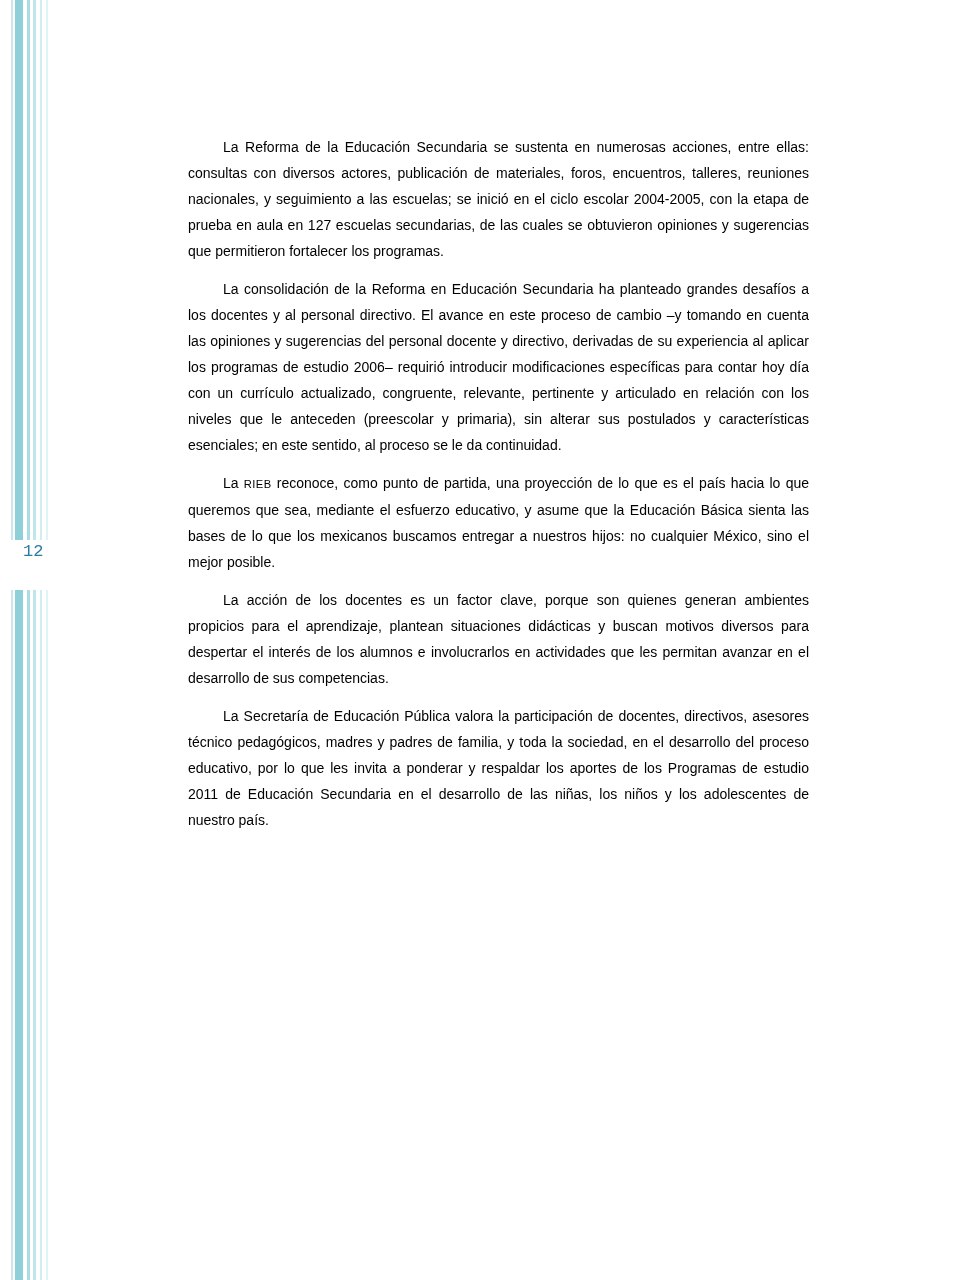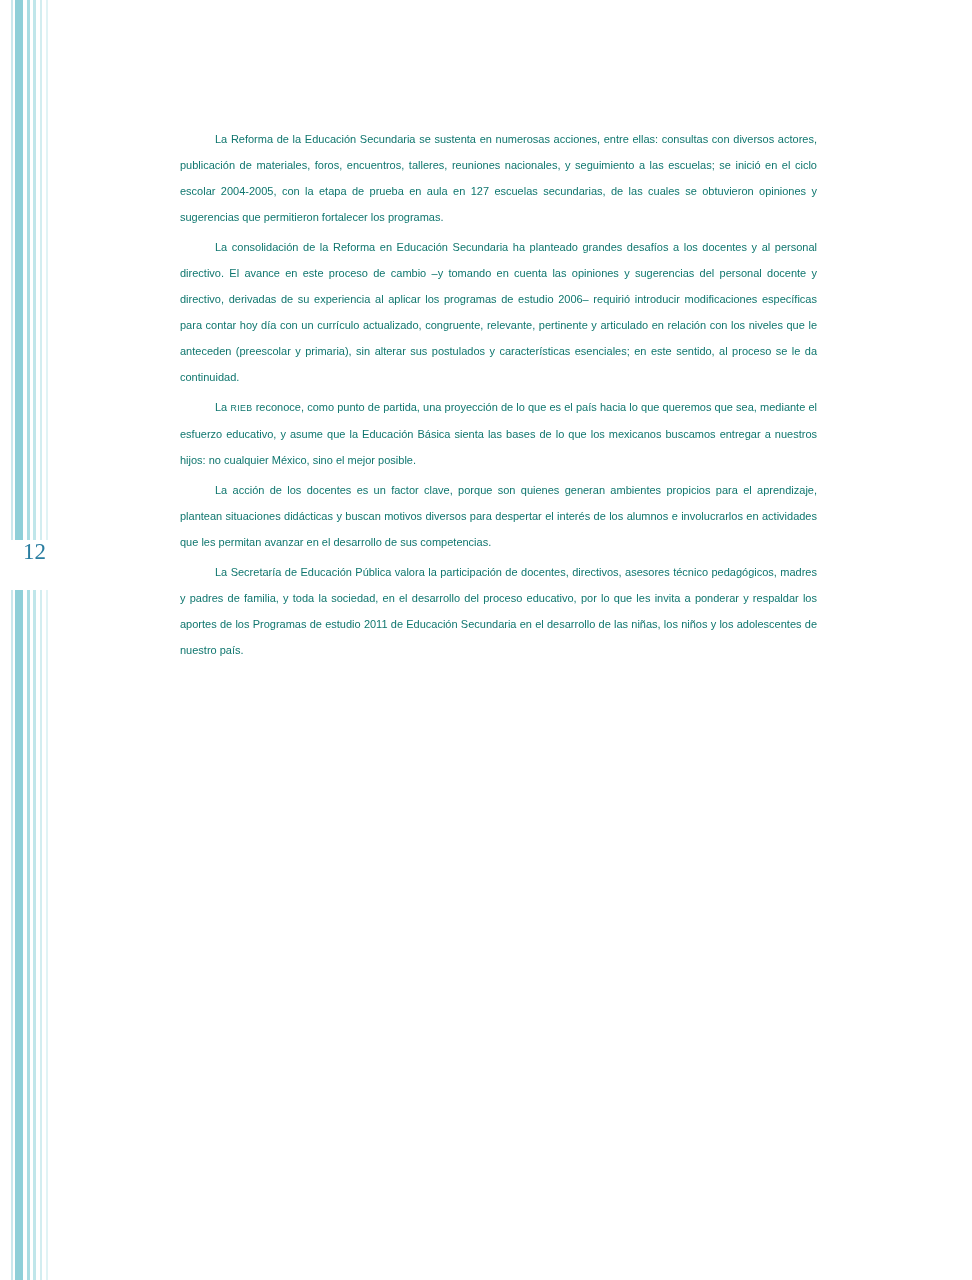--- a/index.html
+++ b/index.html
@@ -24,36 +24,36 @@
   .stripe-band.bottom { top: 590px; height: 690px; }
   .stripe {
     position: absolute;
     top: 0;
     bottom: 0;
   }
   .page-number {
     position: absolute;
     left: 23px;
     top: 541px;
-    font-family: Liberation Serif, serif;
-    font-size: 23px;
+    font-family: Liberation Mono, monospace;
+    font-size: 17px;
     line-height: 22px;
     color: #2a7da0;
   }
   .text-block {
     position: absolute;
     left: 176px;
     top: 122px;
     width: 645px;
   }
   .para {
-    margin: 4px;
-    font-size: 11px;
+    margin: 12px;
+    font-size: 14px;
     line-height: 26px;
-    color: #0f766e;
+    color: #000000;
     text-align: justify;
     text-indent: 35px;
   }
   .smallcaps {
     font-size: 0.8em;
     letter-spacing: 0.4px;
   }
 </style>
 </head>
 <body>

